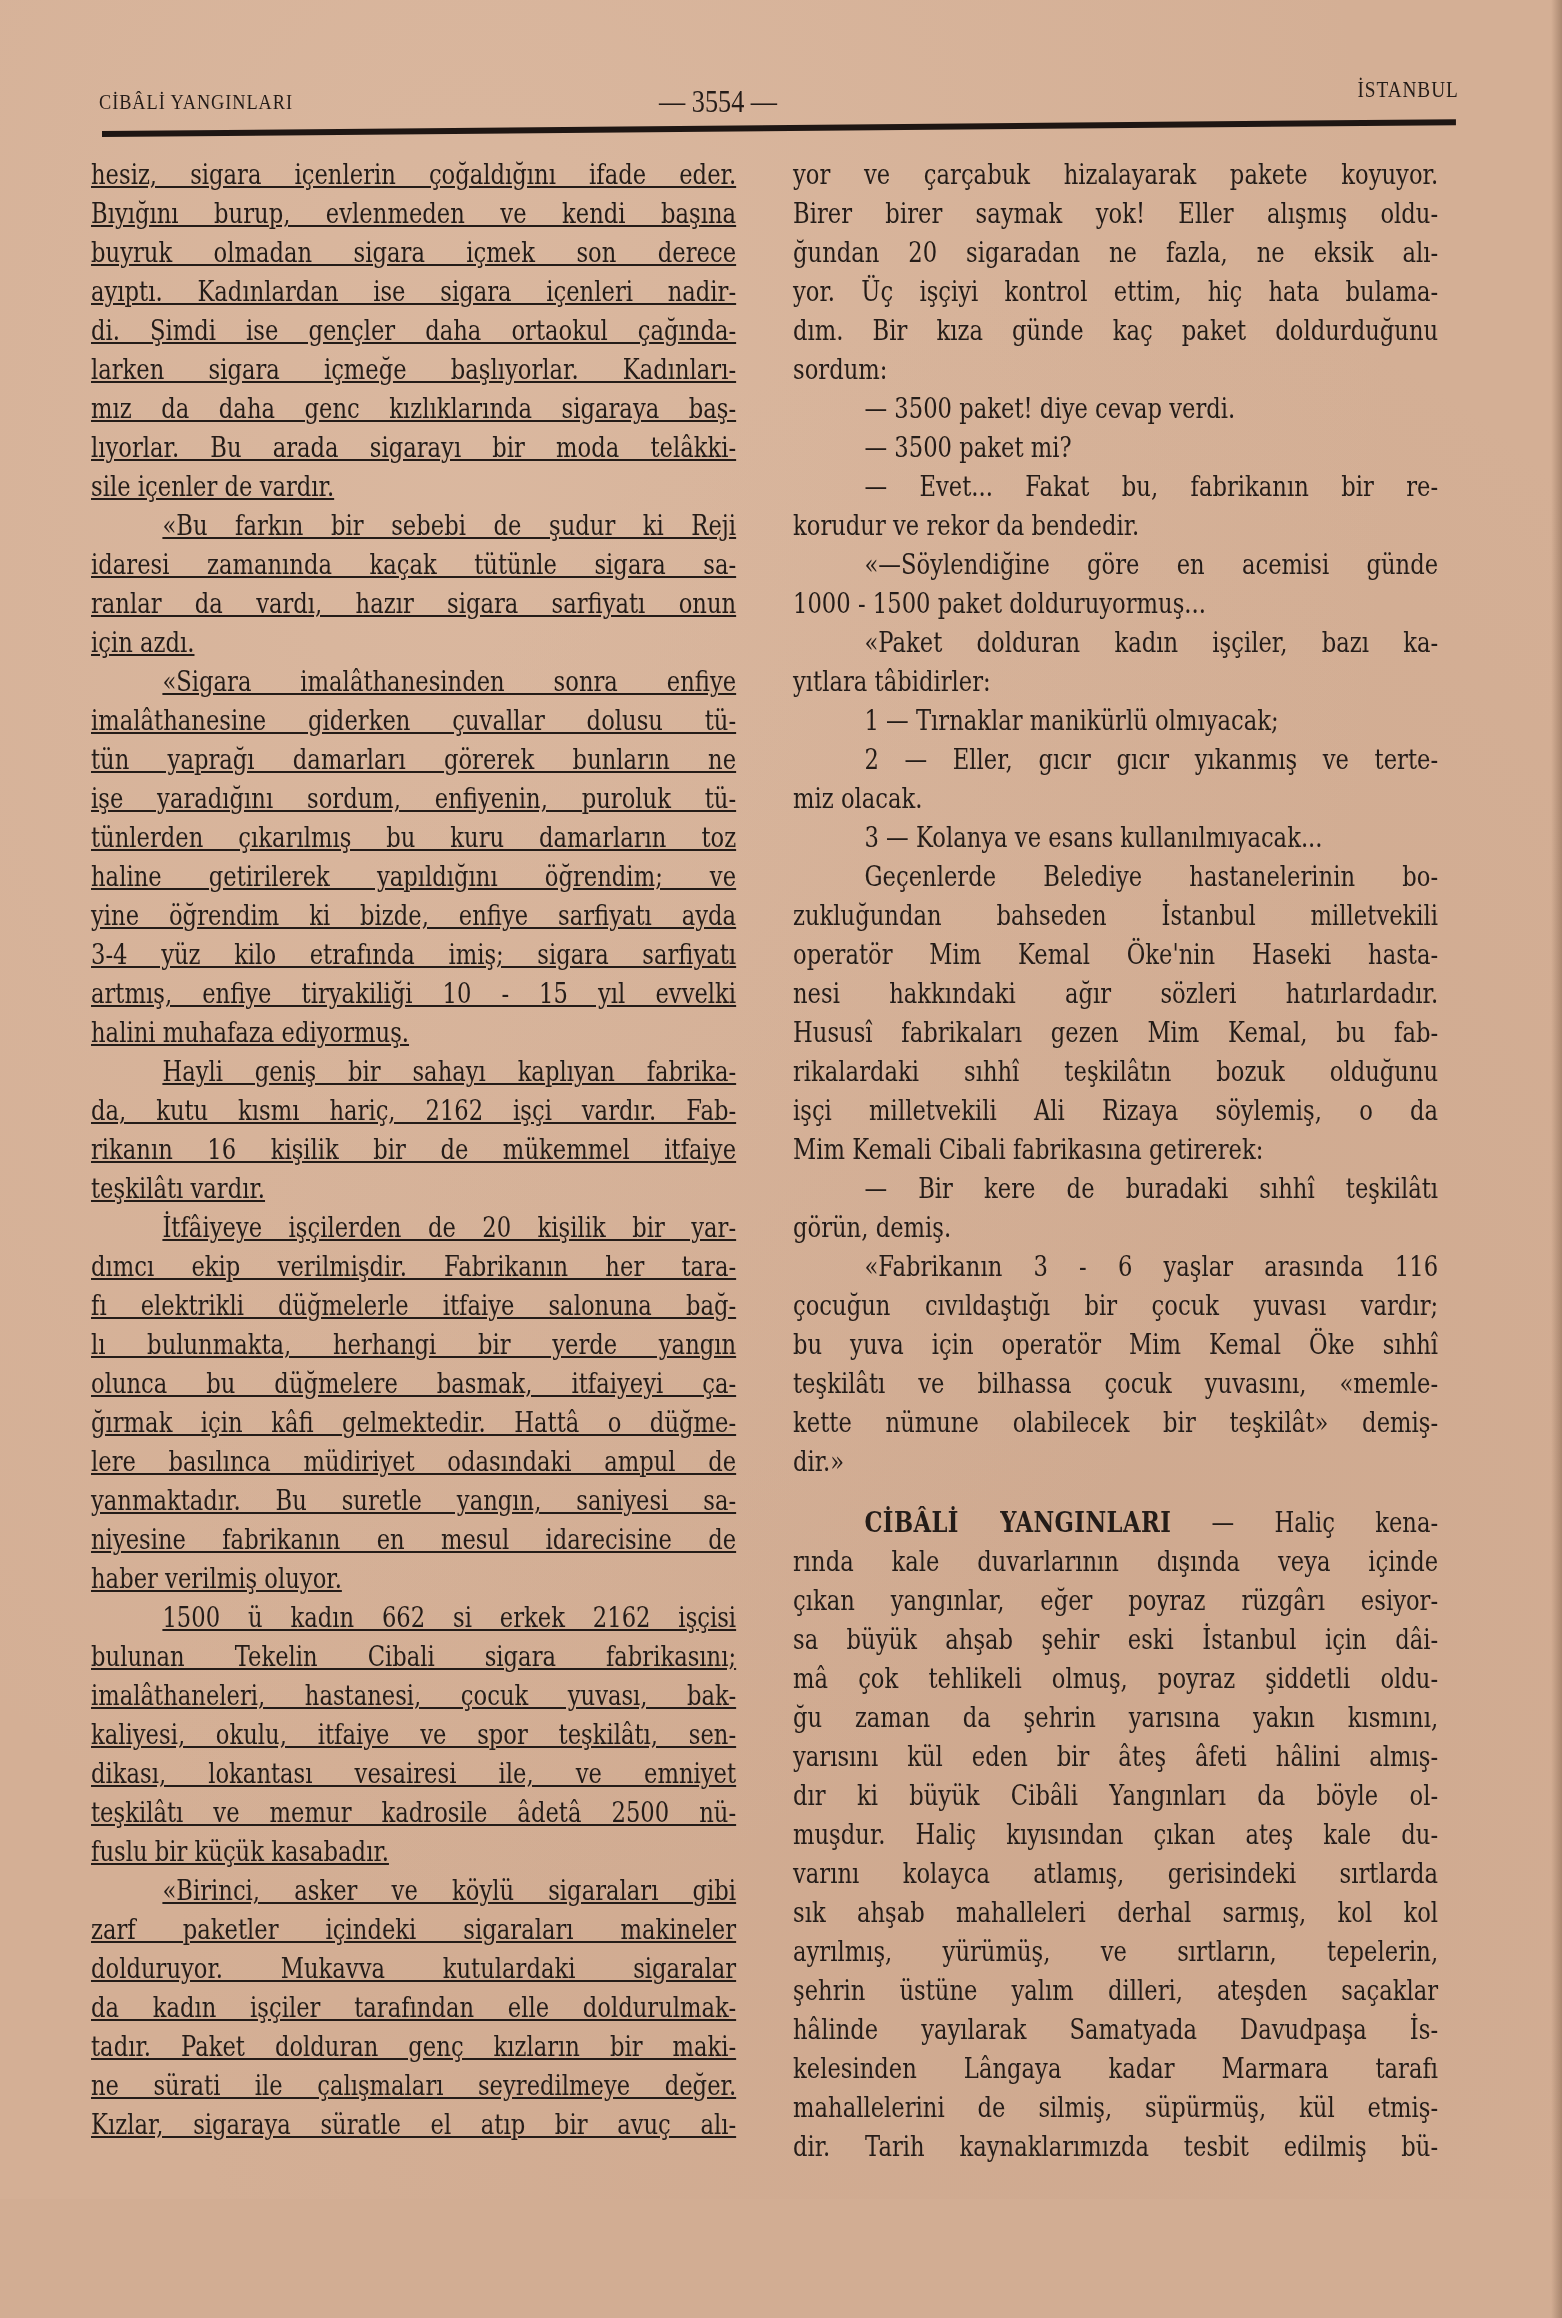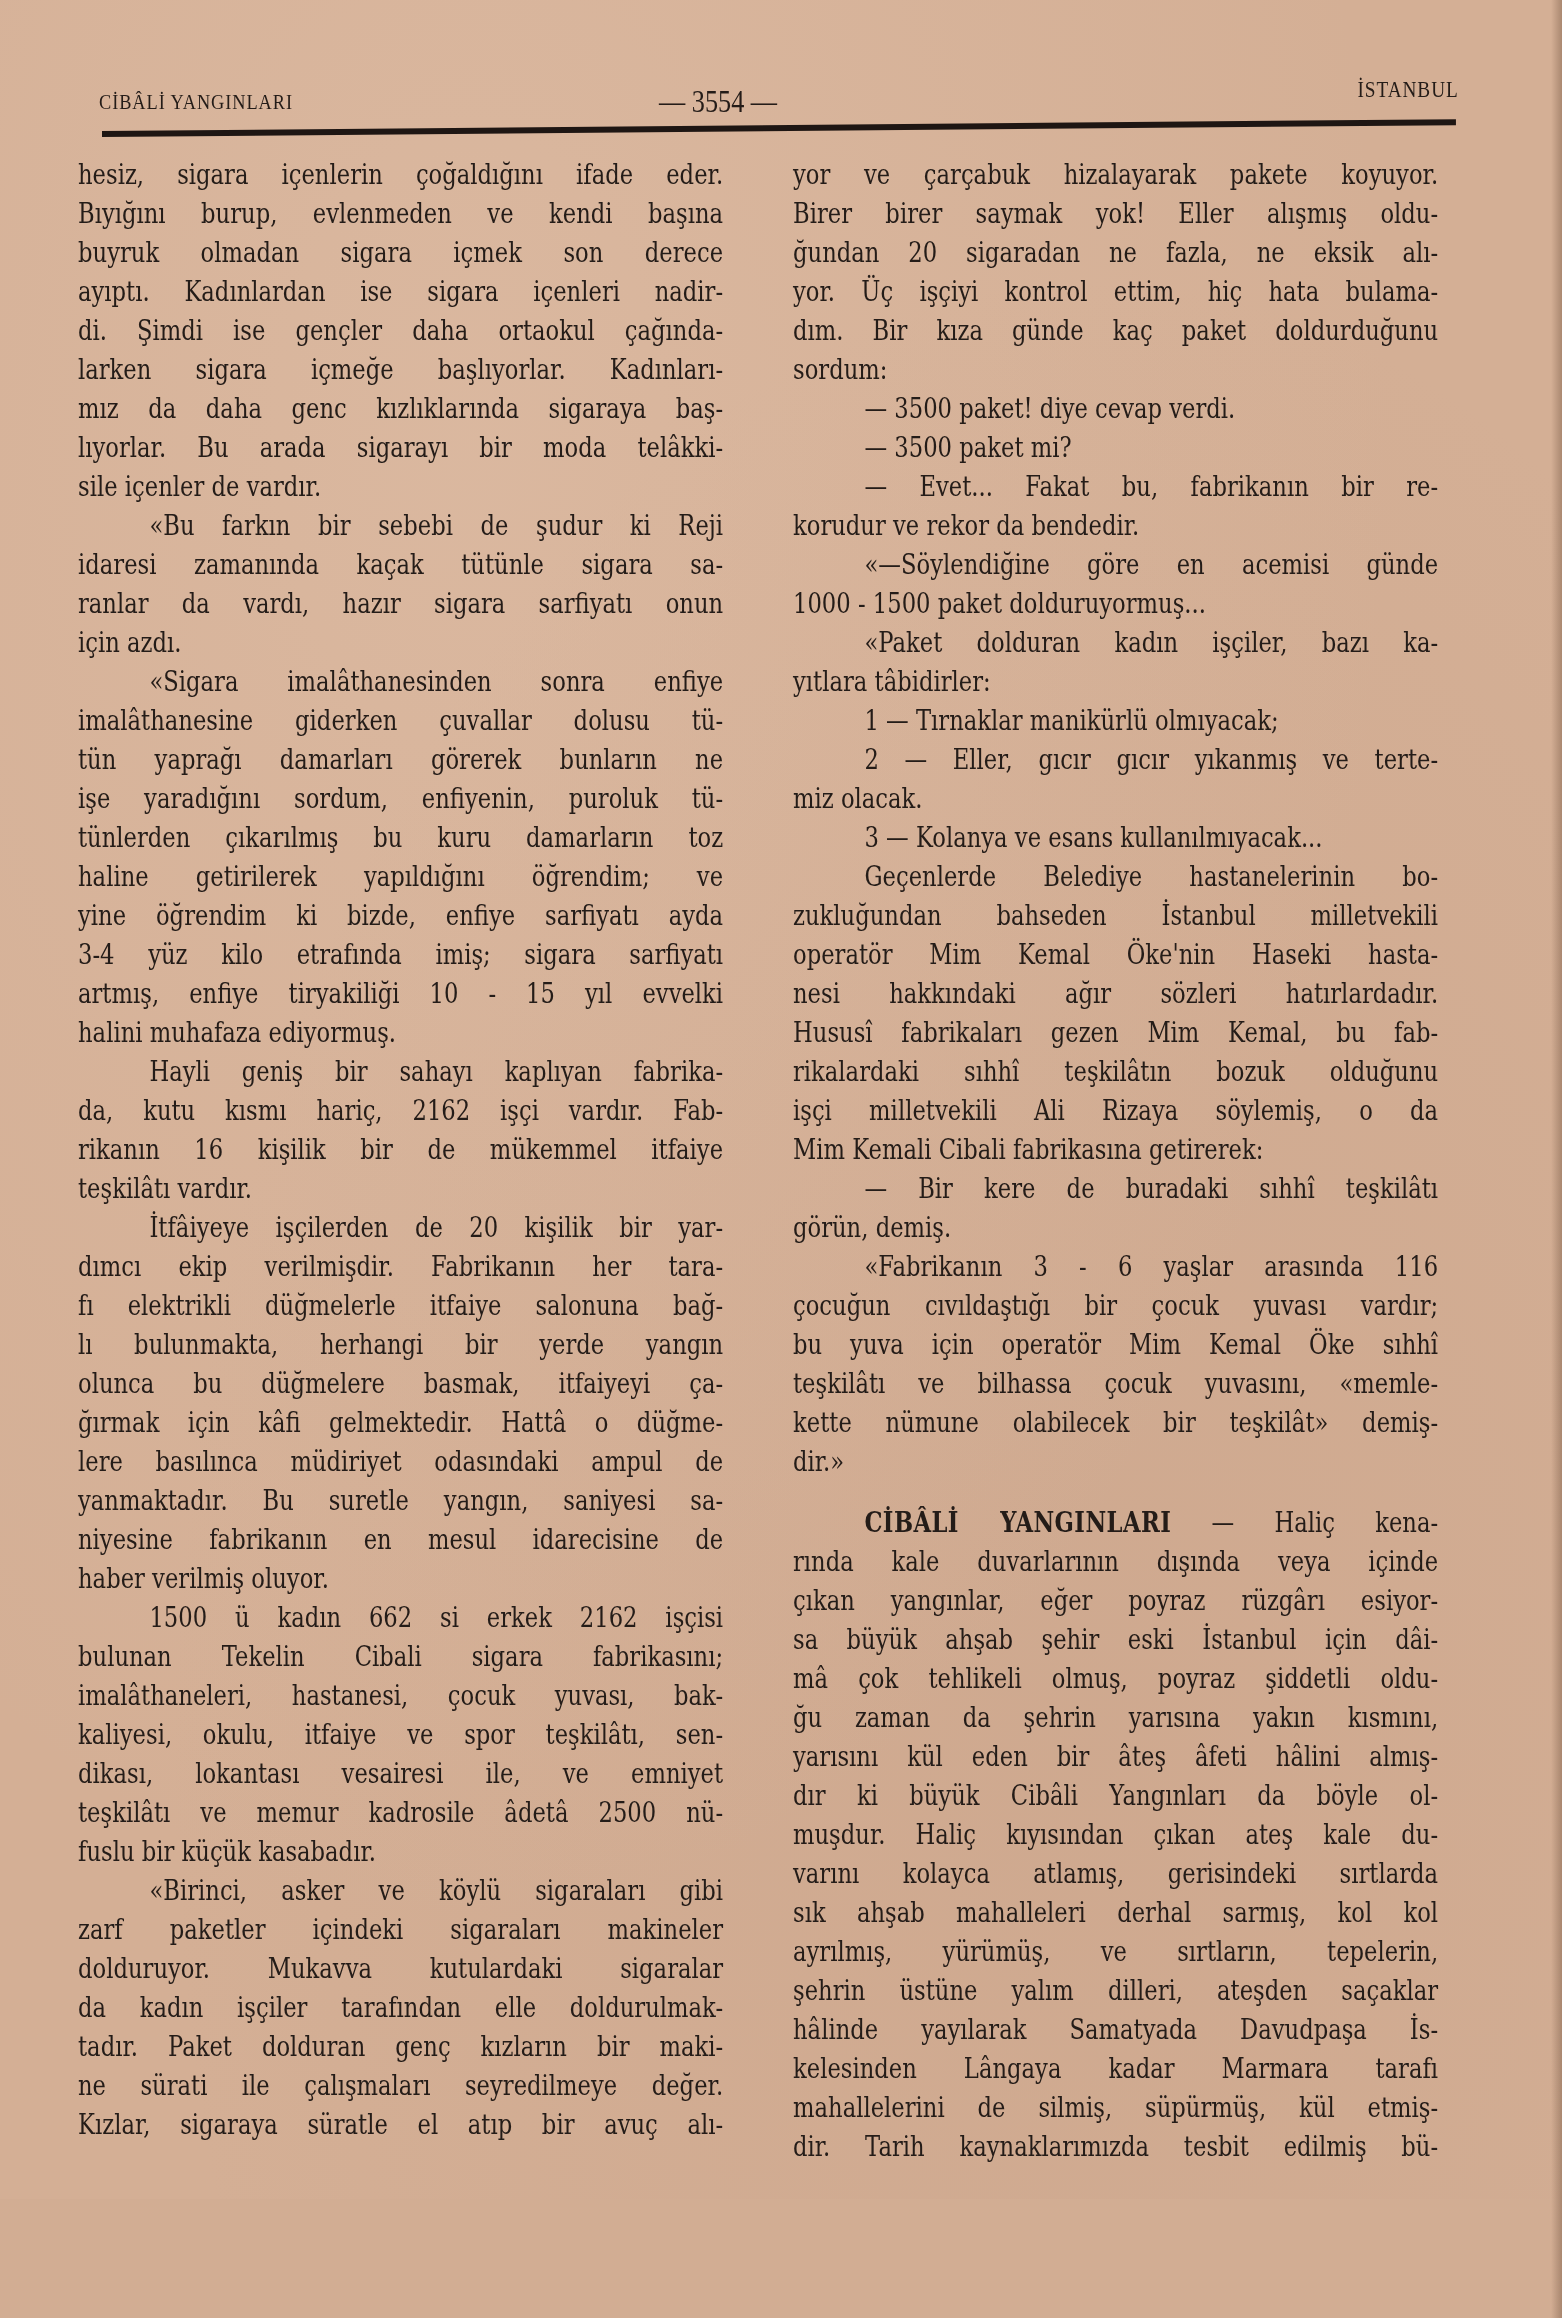--- a/index.html
+++ b/index.html
@@ -40,21 +40,21 @@
     transform: scaleX(0.86); transform-origin: right;
   }
   .rule {
     position: absolute; left: 102px; top: 131px; width: 1354px; height: 6.4px;
     background: #1e1613;
     transform: rotate(-0.5deg); transform-origin: left;
   }
   .col {
     position: absolute; top: 155px; width: 645px;
   }
-  .col-left { left: 78px; }
+  .col-left { left: 91px; text-decoration: underline; }
   .col-right { left: 793px; }
   .line {
     height: 39px; line-height: 39px;
     font-size: 27px;
     white-space: nowrap;
     text-align: justify; text-align-last: justify;
     transform: scaleX(0.84); transform-origin: left;
     width: 768px;
   }
   .line.last { text-align-last: left; }

